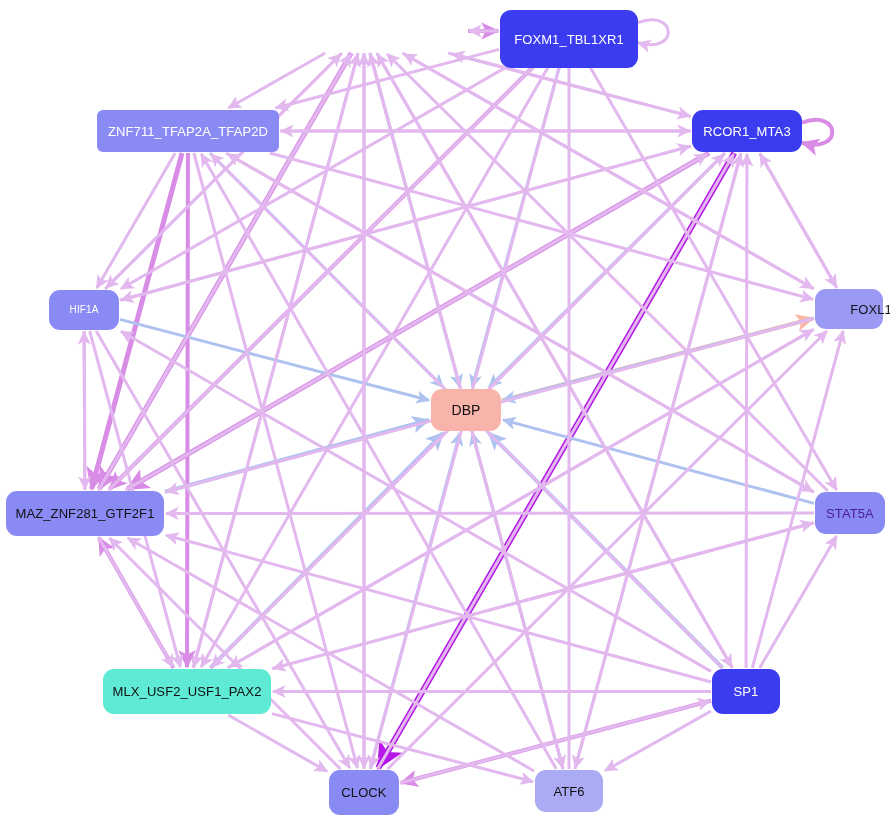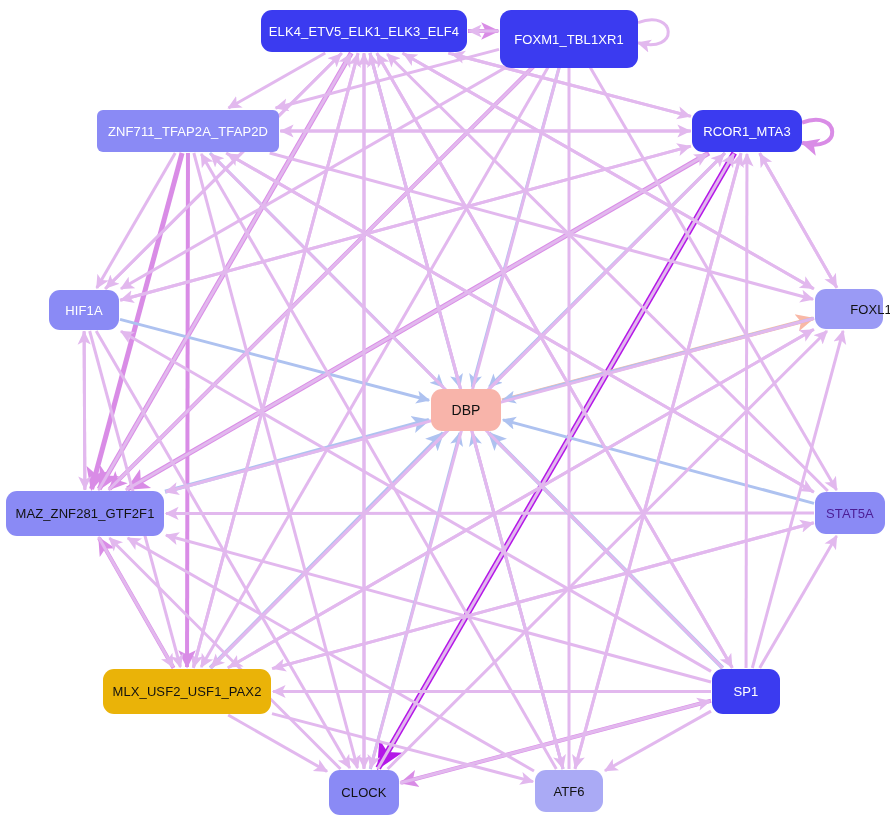--- a/index.html
+++ b/index.html
@@ -337,48 +337,45 @@
         <line x1="711.00" y1="691.50" x2="273.00" y2="691.50" stroke="#e2b8ee" stroke-width="3" stroke-linecap="butt" marker-end="url(#ah-e2b8ee)"></line>
       </g>
       <g>
         <line x1="711.00" y1="671.33" x2="121.00" y2="331.32" stroke="#e2b8ee" stroke-width="3" stroke-linecap="butt" marker-end="url(#ah-e2b8ee)"></line>
       </g>
       <g>
         <line x1="759.69" y1="668.00" x2="836.60" y2="536.00" stroke="#e2b8ee" stroke-width="3" stroke-linecap="butt" marker-end="url(#ah-e2b8ee)"></line>
       </g>
     </svg>
   <div id="node-layer">
-      <div class="node" style="left: 261px; top: 10px; width: 206px; height: 42px; background: rgb(59, 59, 240); color: rgb(255, 255, 255); font-size: 13px;">
-        <span class="node-label">ELK4_ETV5_ELK1_ELK3_ELF4</span>
-      </div>
       <div class="node" style="left: 500px; top: 10px; width: 138px; height: 58px; background: rgb(59, 59, 240); color: rgb(255, 255, 255); font-size: 13px;">
         <span class="node-label">FOXM1_TBL1XR1</span>
       </div>
       <div class="node" style="left: 97px; top: 110px; width: 182px; height: 42px; background: rgb(138, 138, 245); color: rgb(255, 255, 255); font-size: 13px; border-radius: 6px;">
         <span class="node-label">ZNF711_TFAP2A_TFAP2D</span>
       </div>
       <div class="node" style="left: 692px; top: 110px; width: 110px; height: 42px; background: rgb(59, 59, 240); color: rgb(255, 255, 255); font-size: 13px;">
         <span class="node-label">RCOR1_MTA3</span>
       </div>
-      <div class="node" style="left: 49px; top: 290px; width: 70px; height: 40px; background: rgb(138, 138, 245); color: rgb(255, 255, 255); font-size: 13px;">
+      <div class="node" style="left: 49px; top: 290px; width: 70px; height: 40px; background: rgb(138, 138, 245); color: rgb(255, 255, 255); font-size: 10px;">
         <span class="node-label">HIF1A</span>
       </div>
       <div class="node" style="left: 815px; top: 289px; width: 68px; height: 40px; background: rgb(154, 154, 245); color: rgb(17, 17, 17); font-size: 13px; padding-left: 44px;">
         <span class="node-label">FOXL1</span>
       </div>
       <div class="node" style="left: 431px; top: 389px; width: 70px; height: 42px; background: rgb(248, 180, 170); color: rgb(17, 17, 17); font-size: 14px;">
         <span class="node-label">DBP</span>
       </div>
       <div class="node" style="left: 6px; top: 491px; width: 158px; height: 45px; background: rgb(138, 138, 245); color: rgb(17, 17, 17); font-size: 13px;">
         <span class="node-label">MAZ_ZNF281_GTF2F1</span>
       </div>
       <div class="node" style="left: 815px; top: 492px; width: 70px; height: 42px; background: rgb(138, 138, 245); color: #4c1d95; font-size: 13px;">
         <span class="node-label">STAT5A</span>
       </div>
-      <div class="node" style="left: 103px; top: 669px; width: 168px; height: 45px; background: #eab308; color: rgb(17, 17, 17); font-size: 13px;">
+      <div class="node" style="left: 103px; top: 669px; width: 168px; height: 45px; background: #5eead4; color: rgb(17, 17, 17); font-size: 13px;">
         <span class="node-label">MLX_USF2_USF1_PAX2</span>
       </div>
       <div class="node" style="left: 712px; top: 669px; width: 68px; height: 45px; background: rgb(59, 59, 240); color: rgb(255, 255, 255); font-size: 13px;">
         <span class="node-label">SP1</span>
       </div>
       <div class="node" style="left: 329px; top: 770px; width: 70px; height: 45px; background: rgb(138, 138, 245); color: rgb(17, 17, 17); font-size: 13px;">
         <span class="node-label">CLOCK</span>
       </div>
       <div class="node" style="left: 535px; top: 770px; width: 68px; height: 42px; background: rgb(170, 170, 245); color: rgb(17, 17, 17); font-size: 13px;">
         <span class="node-label">ATF6</span>

